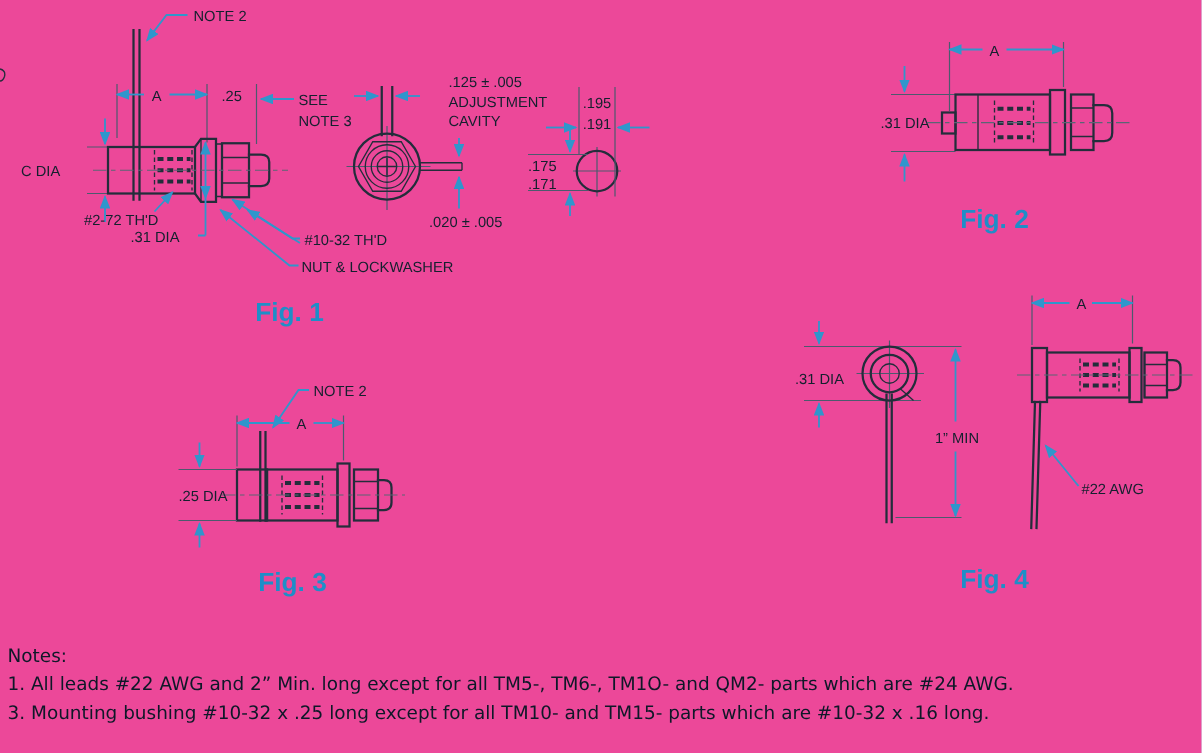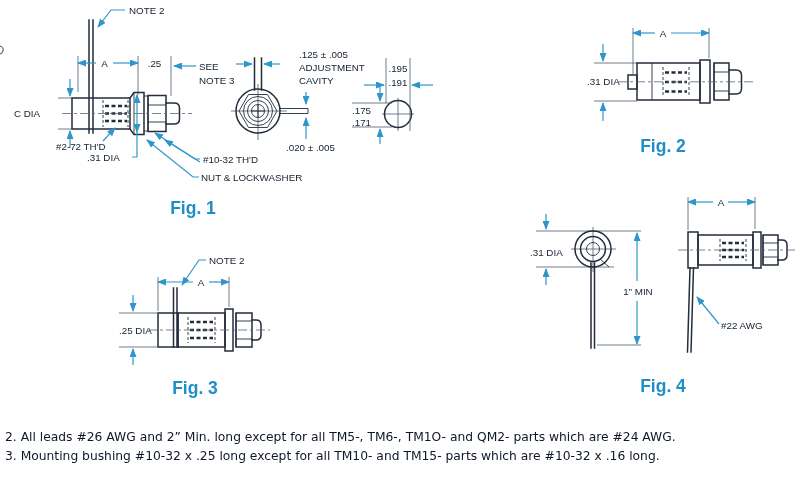--- a/index.html
+++ b/index.html
@@ -1,16 +1,16 @@
 <!DOCTYPE html>
 <html><head>
 <meta charset="utf-8">
 <style>
   html,body{margin:0;padding:0;background:#d6e4f0;}
-  .sheet{position:relative;width:801px;height:502px;background:#ffffff;overflow:hidden;
+  .sheet{position:relative;width:801px;height:502px;background:#ec4899;overflow:hidden;
          font-family:"Liberation Sans",sans-serif;}
   .sheet svg{position:absolute;left:0;top:0;}
   
   .ink{stroke:#232d3b;stroke-width:1.5;fill:none;stroke-linecap:square;}
   .ink-thin{stroke:#232d3b;stroke-width:0.9;fill:none;}
   .ext{stroke:#4c5a6e;stroke-width:0.8;fill:none;}
   .cl{stroke:#5a6575;stroke-width:0.8;fill:none;stroke-dasharray:9 3 3 3;}
   .dim{stroke:#2f96cc;stroke-width:1.2;fill:none;}
   .dash-bold{stroke:#232d3b;stroke-width:2.6;fill:none;stroke-dasharray:4 2.5;}
   .dash-thin{stroke:#232d3b;stroke-width:0.9;fill:none;stroke-dasharray:3 2;}
@@ -188,16 +188,17 @@
     <path class="ink" d="M778,240 H782 Q787,240 787,245 V255 Q787,260 782,260 H778"></path>
     <path class="cl" d="M678,250 H797"></path>
     <path class="ink" d="M690,268 L687.5,352 M693.5,268 L691,352"></path>
     <path class="dim" marker-end="url(#ah)" d="M719,324 L697,297"></path>
     <text class="lbl" x="721" y="329">#22 AWG</text>
     <text class="fig" x="663" y="392" text-anchor="middle">Fig. 4</text>
   </g>
 </svg>
 
   <div class="notes">
-    <div>2. All leads #26 AWG and 2” Min. long except for all TM5-, TM6-, TM1O- and QM2- parts which are #24 AWG.</div>
+    <div>Notes:</div>
+    <div>1. All leads #22 AWG and 2” Min. long except for all TM5-, TM6-, TM1O- and QM2- parts which are #24 AWG.</div>
     <div>3. Mounting bushing #10-32 x .25 long except for all TM10- and TM15- parts which are #10-32 x .16 long.</div>
   </div>
 </div>
 
 </body></html>

